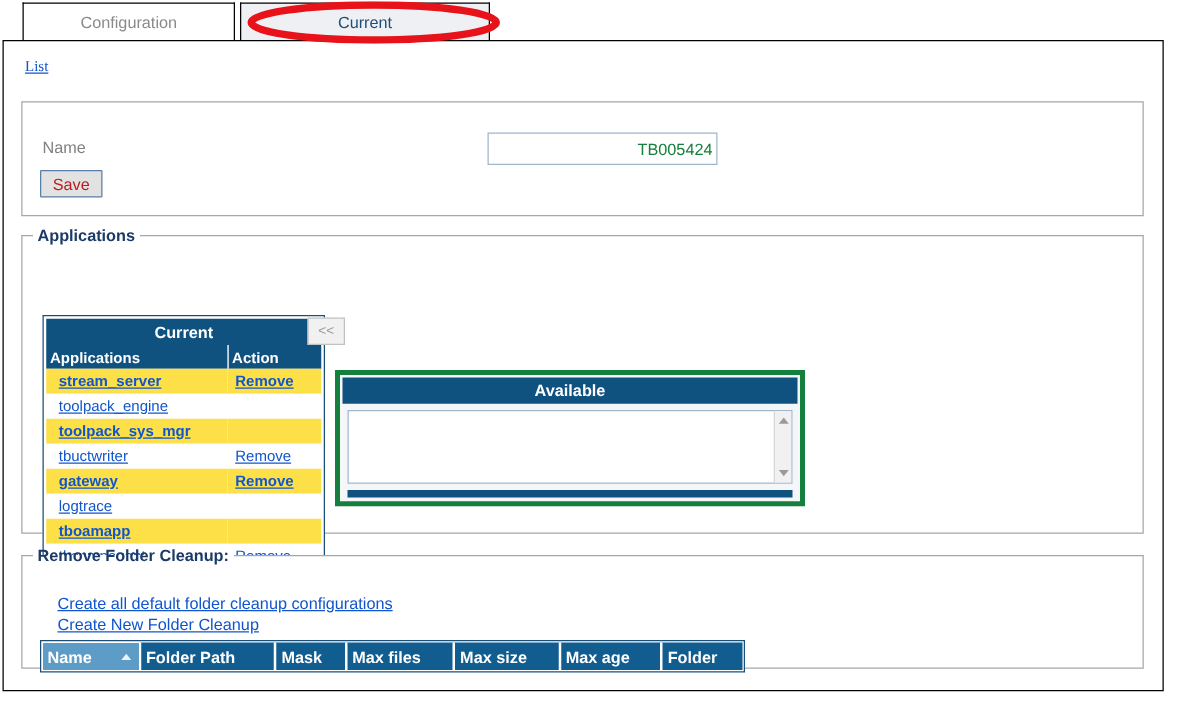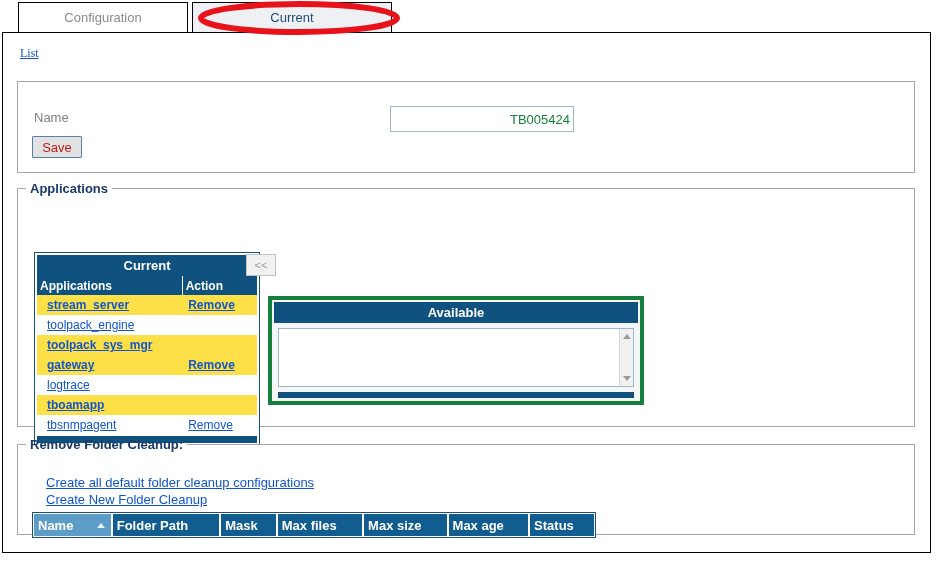--- a/index.html
+++ b/index.html
@@ -368,20 +368,28 @@
             <td class="action-cell">
               
             </td>
           </tr>
           <tr class="shade">
             <td>
               <a class="link" href="#">toolpack_sys_mgr</a>
             </td>
             <td class="action-cell">
               
+            </td>
+          </tr>
+          <tr class="plain">
+            <td>
+              <a class="link" href="#">tbuctwriter</a>
+            </td>
+            <td class="action-cell">
+              <a class="link" href="#">Remove</a>
             </td>
           </tr>
           <tr class="shade">
             <td>
               <a class="link" href="#">gateway</a>
             </td>
             <td class="action-cell">
               <a class="link" href="#">Remove</a>
             </td>
           </tr>
@@ -442,21 +450,21 @@
           <tr>
             <th class="sorted">
               <span>Name</span>
               <span class="sort-caret"></span>
             </th>
             <th>Folder Path</th>
             <th>Mask</th>
             <th>Max files</th>
             <th>Max size</th>
             <th>Max age</th>
-            <th>Status</th>
+            <th>Folder</th>
           </tr>
         </thead>
         <tbody></tbody>
       </table>
     </div>
   </fieldset>
 
 </div>
 
 <svg class="annotation-ellipse" viewBox="0 0 206 34" xmlns="http://www.w3.org/2000/svg">

